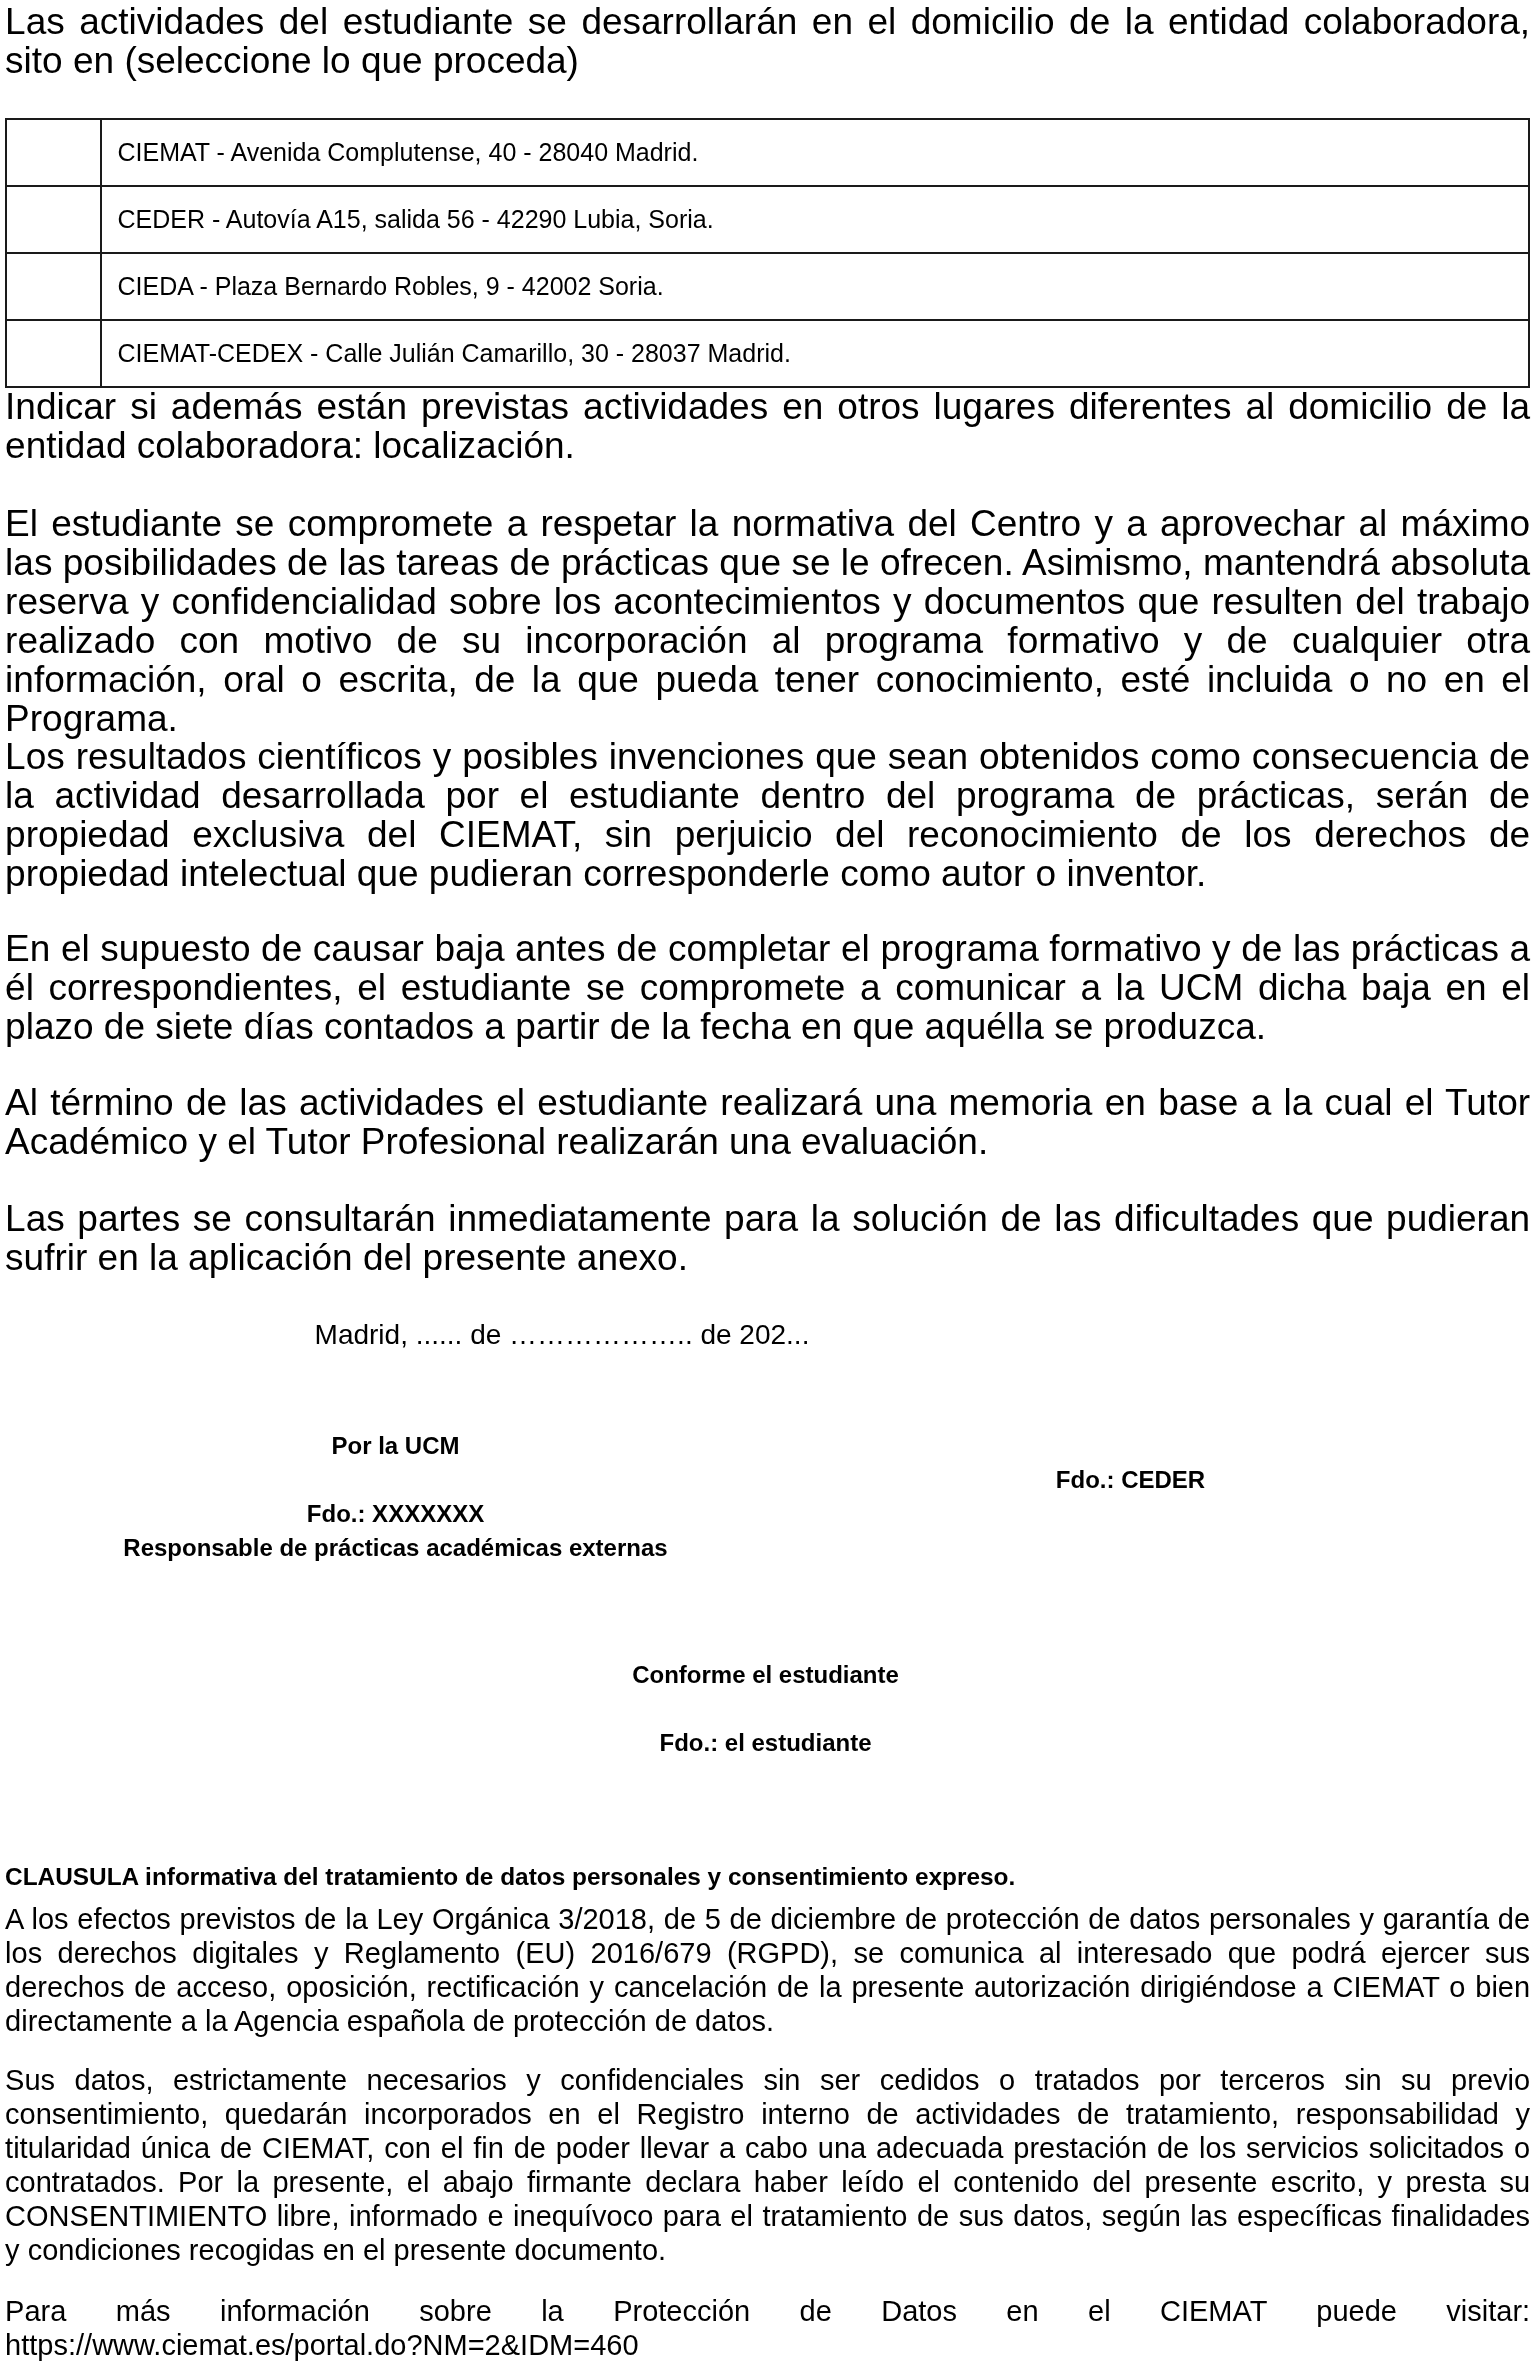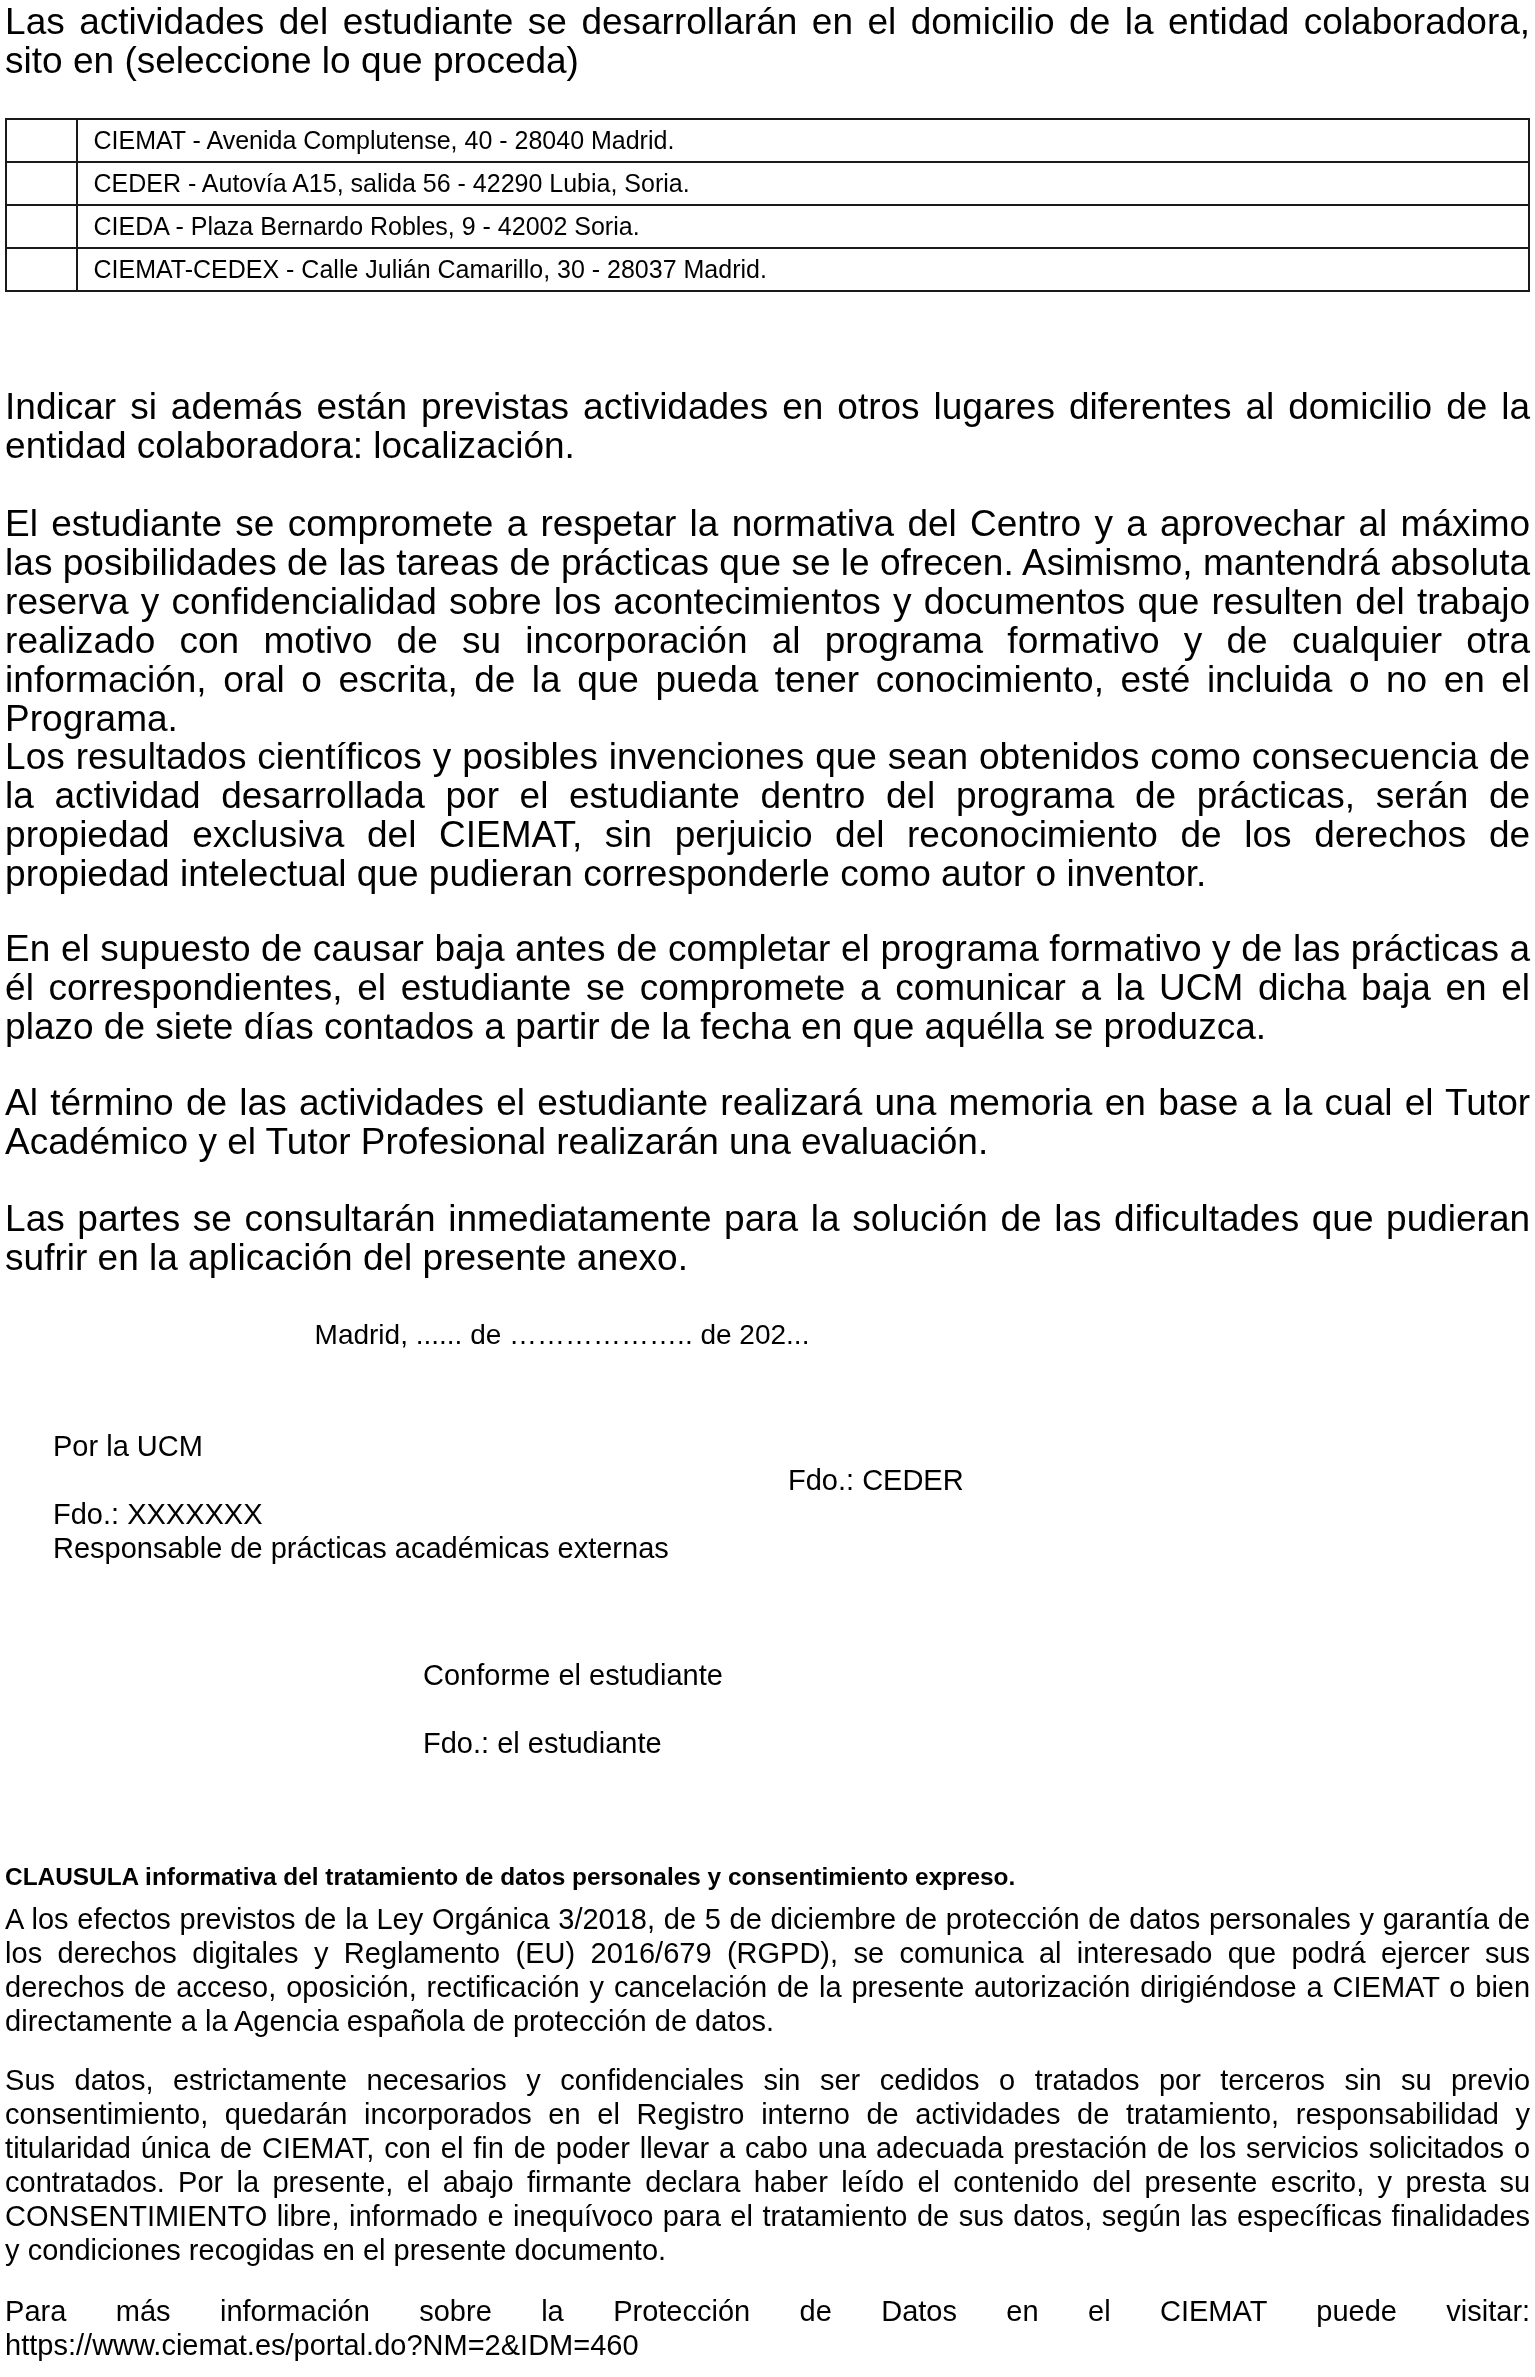--- a/index.html
+++ b/index.html
@@ -10,26 +10,26 @@
   .blk { position: absolute; left: 5.1px; width: 1525px; }
   .p {
     font-size: 37px; line-height: 39px; text-align: justify; margin: 0;
   }
   .p.last-left { text-align-last: left; }
   table.sites {
     position: absolute; left: 5.1px; top: 118px; width: 1525px;
     border-collapse: collapse; font-size: 25px;
   }
   table.sites td {
-    border: 2.6px solid #1a1a1a; height: 41px; padding: 0; vertical-align: middle; margin-top: 44px;
+    border: 2.6px solid #1a1a1a; height: 41px; padding: 12px; vertical-align: middle; margin-top: 44px;
   }
   table.sites td.chk { width: 69px; }
   table.sites td.addr { padding-left: 15.4px; }
   .date { position: absolute; left: 0; width: 1536px; text-align: center; font-size: 28px; line-height: 39px; }
-  .sig { position: absolute; width: 685px; font-size: 29px; line-height: 34px; }
+  .sig { position: absolute; width: 685px; text-align: center; font-size: 24px; line-height: 34px; font-weight: bold; }
   .clause-h { position: absolute; left: 5.1px; top: 1860px; font-size: 24.4px; font-weight: bold; line-height: 34px; }
   .cp { font-size: 29px; line-height: 34px; text-align: justify; margin: 0; }
 </style>
 </head>
 <body>
 
 <p class="blk p last-left" style="top:1.7px;">Las actividades del estudiante se desarrollarán en el domicilio de la entidad colaboradora, sito en (seleccione lo que proceda)</p>
 
 <table class="sites">
   <tbody>

